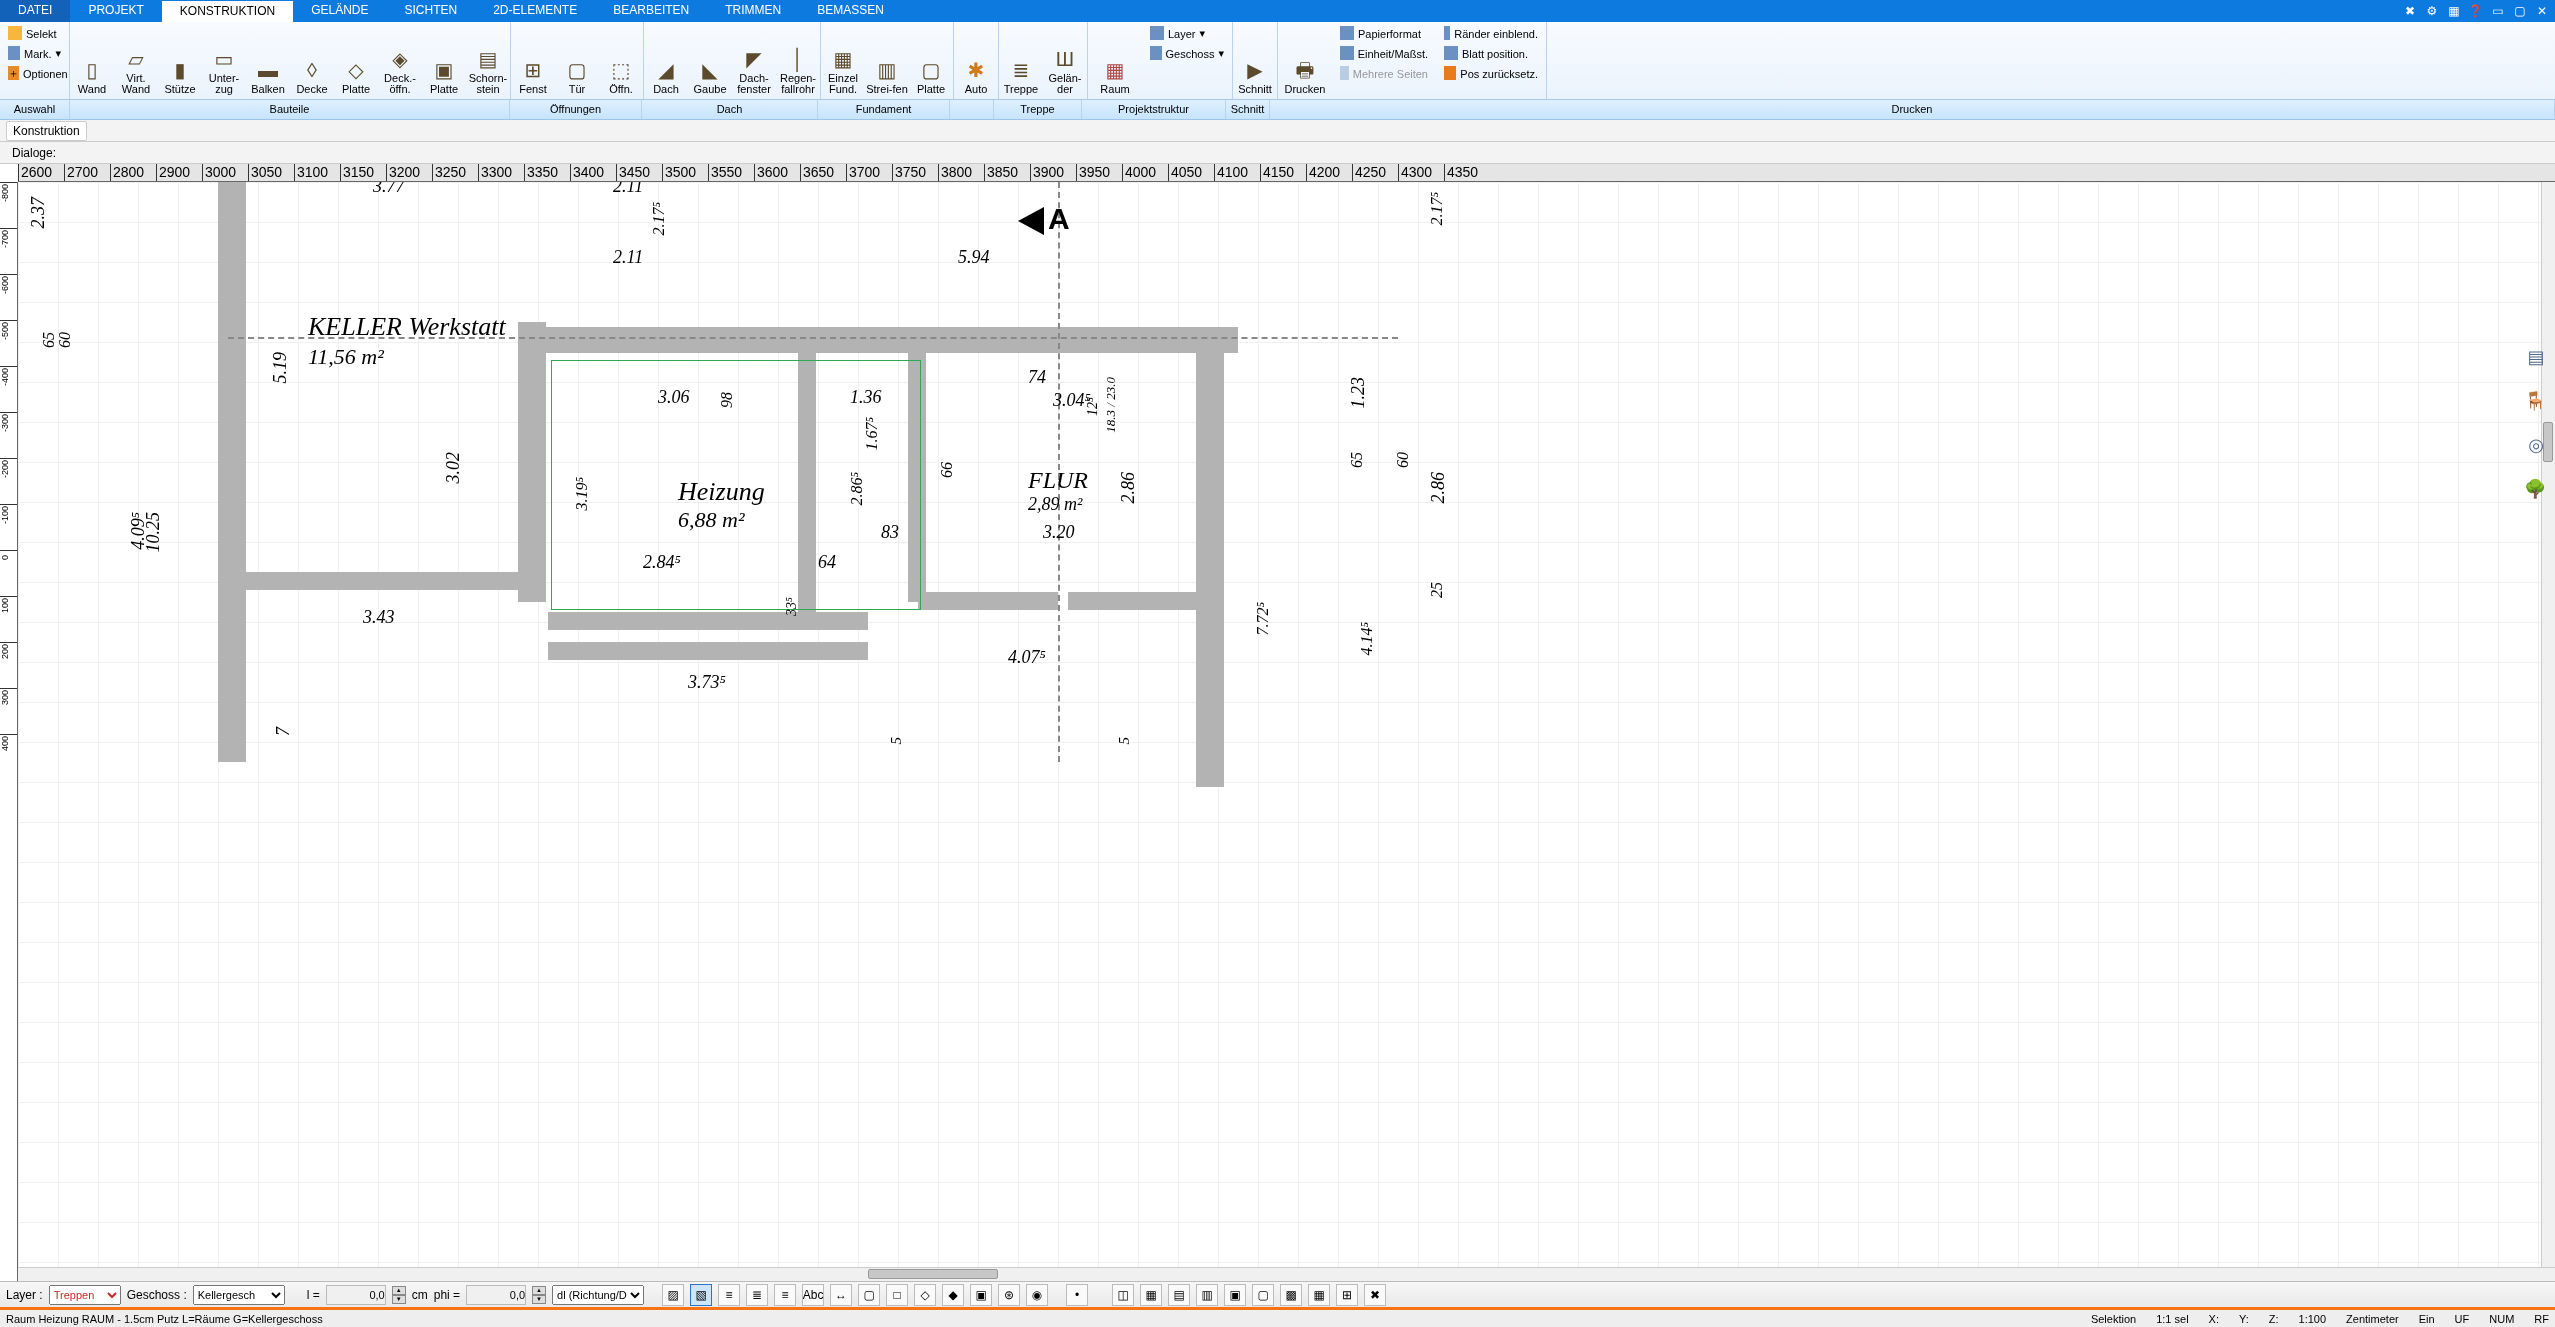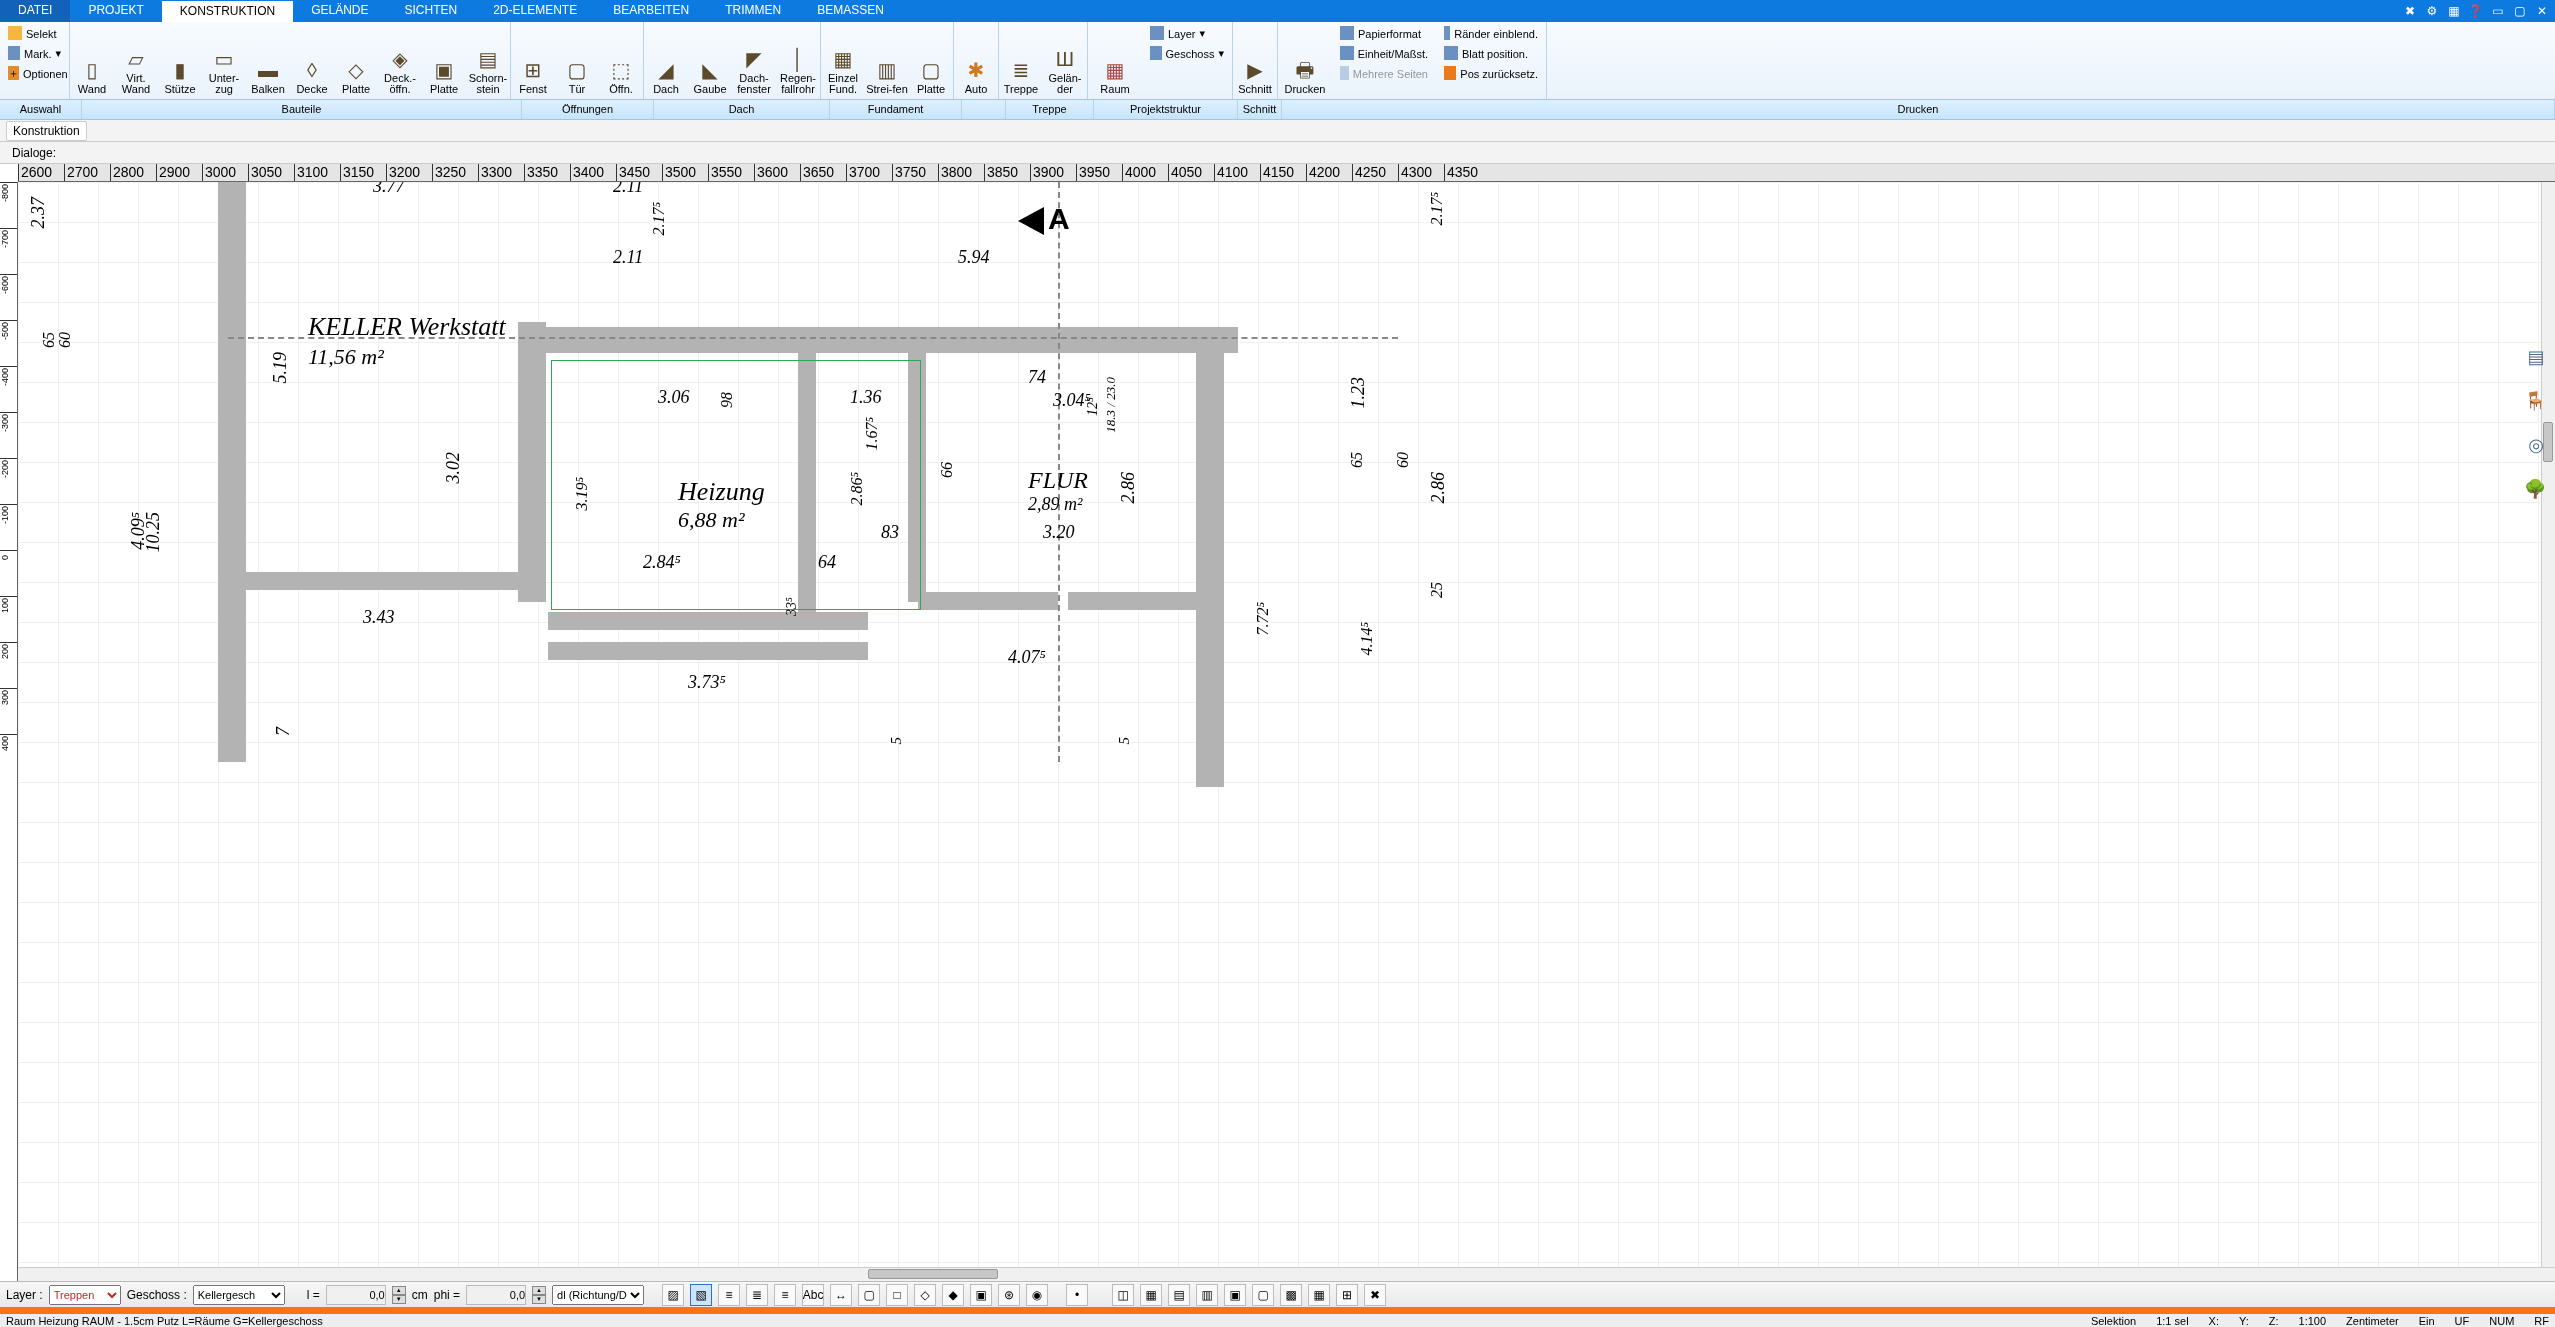--- a/index.html
+++ b/index.html
@@ -50,21 +50,21 @@
 
 .bottom-bar { height: 26px; background: linear-gradient(#f7f7f7,#e9e9e9); border-top: 1px solid #bbb; display: flex; align-items: center; font-size: 12px; gap: 6px; padding: 0 6px; }
 .bottom-bar select, .bottom-bar input { font-size: 11px; height: 20px; }
 .bottom-bar input[type=text] { width: 60px; text-align: right; background: #f0f0f0; border: 1px solid #bbb; }
 .bottom-bar .spin { width: 14px; display: inline-flex; flex-direction: column; }
 .bottom-bar .spin b { font-size: 6px; line-height: 7px; border: 1px solid #888; background: #ddd; text-align: center; cursor: pointer; }
 .bottom-bar .ico { width: 22px; height: 22px; border: 1px solid #bbb; display: flex; align-items: center; justify-content: center; font-size: 12px; cursor: pointer; background: #fafafa; }
 .bottom-bar .ico.on { background: #cde4fb; border-color: #2a74c7; }
 
 
-.status-bar { height: 20px; background: #eee; border-top: 7px solid #f97316; display: flex; align-items: center; font-size: 11px; padding: 0 6px; gap: 30px; }
+.status-bar { height: 20px; background: #eee; border-top: 3px solid #f97316; display: flex; align-items: center; font-size: 11px; padding: 0 6px; gap: 30px; }
 .status-bar .right { margin-left: auto; display: flex; gap: 20px; }
 
 
 .app { display: flex; flex-direction: column; height: 100%; }
 
 .scrollbar-h { position: absolute; bottom: 0; left: 0; right: 0; height: 14px; background: #f0f0f0; border-top: 1px solid #ccc; }
 .scrollbar-h .thumb { position: absolute; top: 1px; height: 10px; background: #c7c7c7; border: 1px solid #999; border-radius: 2px; }
 .scrollbar-v { position: absolute; top: 0; bottom: 14px; right: 0; width: 14px; background: #f0f0f0; border-left: 1px solid #ccc; }
 .scrollbar-v .thumb { position: absolute; left: 1px; width: 10px; background: #c7c7c7; border: 1px solid #999; border-radius: 2px; }
 
@@ -259,21 +259,21 @@
           </div>
         <div class="small">
             <span class="si" style="background:#e87b1c"></span>
             <span>Pos zurücksetz.</span>
           </div>
       </div>
     </div>
   </div>
 
   <div class="ribbon-labels">
-    <div style="width:82px">Auswahl</div>
+    <div style="width:70px">Auswahl</div>
     <div style="width:440px">Bauteile</div>
     <div style="width:132px">Öffnungen</div>
     <div style="width:176px">Dach</div>
     <div style="width:132px">Fundament</div>
     <div style="width:44px">&nbsp;</div>
     <div style="width:88px">Treppe</div>
     <div style="width:144px">Projektstruktur</div>
     <div style="width:44px">Schnitt</div>
     <div style="flex:1">Drucken</div>
   </div>

